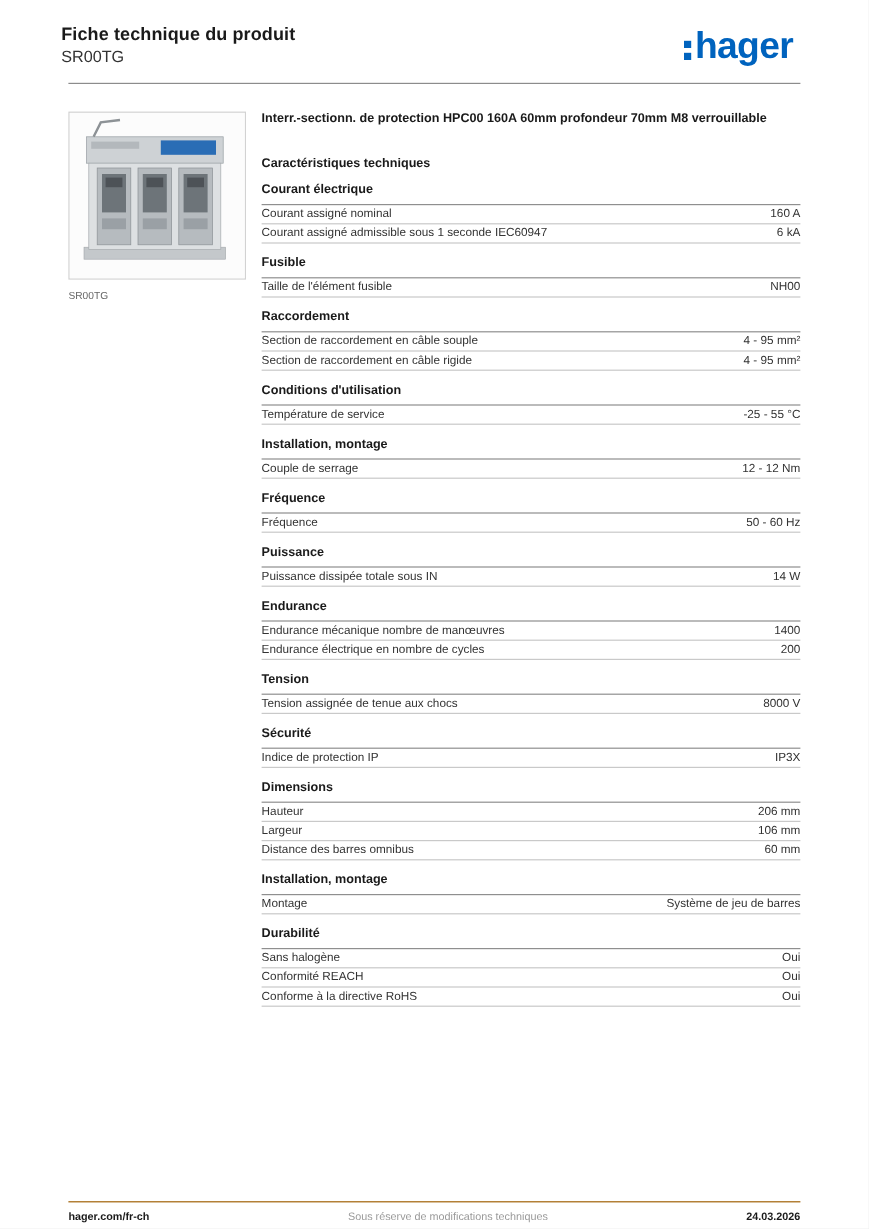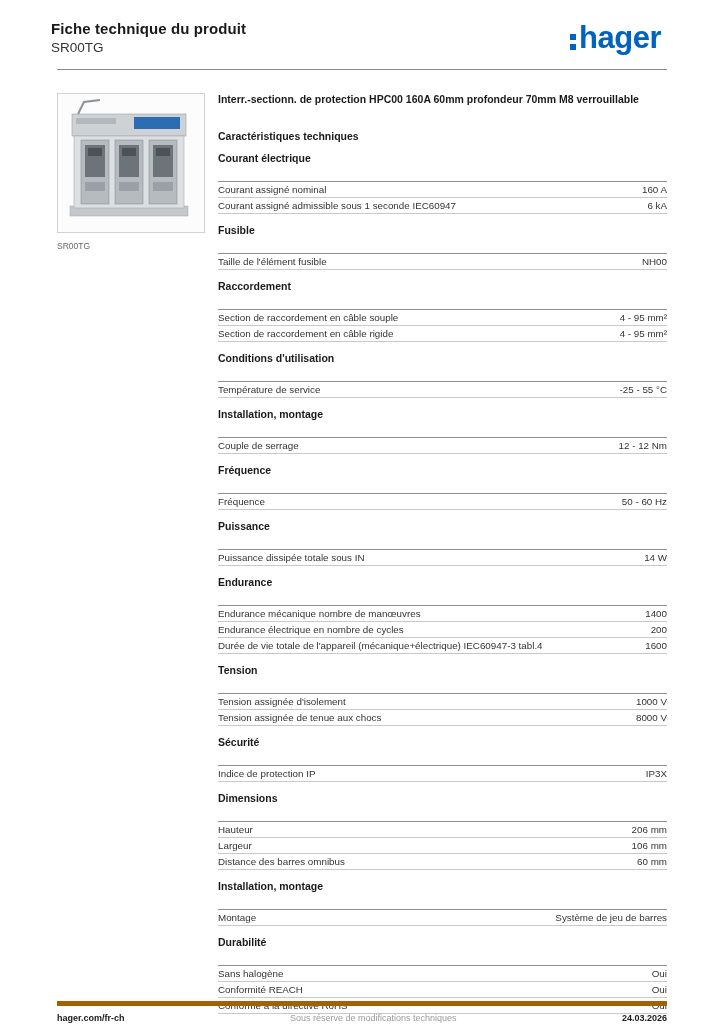--- a/index.html
+++ b/index.html
@@ -32,34 +32,34 @@
   .image-caption { font-size: 8.5px; color: #666666; margin-top: 8px; }
 
   
   .right-col { position: absolute; left: 218px; top: 93px; width: 449px; }
   .product-title { font-size: 10.5px; font-weight: bold; color: #1a1a1a; line-height: 1.25; }
   .specs-heading { font-size: 10.5px; font-weight: bold; color: #1a1a1a; margin-top: 24px; }
   .sections { margin-top: 4px; }
   .section { margin-top: 10px; }
   .section-title {
     font-size: 10.5px; font-weight: bold; color: #1a1a1a;
-    padding-bottom: 17px; border-bottom: 1px solid #8f8f8f; line-height: 12px;
+    padding-bottom: 6px; border-bottom: 1px solid #8f8f8f; line-height: 12px;
   }
   .spec-row {
     display: flex; justify-content: space-between; align-items: baseline;
     font-size: 9.8px; color: #333333; line-height: 11px;
     padding: 2px 0 2px 0; border-bottom: 1px solid #c9c9c9;
   }
   .row-label { text-align: left; padding-right: 10px; }
   .row-value { text-align: right; white-space: nowrap; }
 
   
   .footer {
     position: absolute; left: 57px; top: 1001px; width: 610px;
-    border-top: 5px solid #a16207; padding-top: 7px;
+    border-top: 1px solid #a16207; padding-top: 7px;
     display: flex; justify-content: space-between; align-items: baseline;
     font-size: 9px;
   }
   .footer-left { font-weight: bold; color: #1a1a1a; text-decoration: none; }
   .footer-center { color: #9a9a9a; }
   .footer-right { font-weight: bold; color: #1a1a1a; }
 </style>
 </head>
 <body>
 
@@ -181,31 +181,23 @@
         <div class="section">
           <div class="section-title">Endurance</div>
           <div class="spec-row">
             <span class="row-label">Endurance mécanique nombre de manœuvres</span>
             <span class="row-value">1400</span>
           </div>
           <div class="spec-row">
             <span class="row-label">Endurance électrique en nombre de cycles</span>
             <span class="row-value">200</span>
           </div>
-          <div class="spec-row">
-            <span class="row-label">Durée de vie totale de l'appareil (mécanique+électrique) IEC60947-3 tabl.4</span>
-            <span class="row-value">1600</span>
-          </div>
         </div>
         <div class="section">
           <div class="section-title">Tension</div>
-          <div class="spec-row">
-            <span class="row-label">Tension assignée d'isolement</span>
-            <span class="row-value">1000 V</span>
-          </div>
           <div class="spec-row">
             <span class="row-label">Tension assignée de tenue aux chocs</span>
             <span class="row-value">8000 V</span>
           </div>
         </div>
         <div class="section">
           <div class="section-title">Sécurité</div>
           <div class="spec-row">
             <span class="row-label">Indice de protection IP</span>
             <span class="row-value">IP3X</span>

